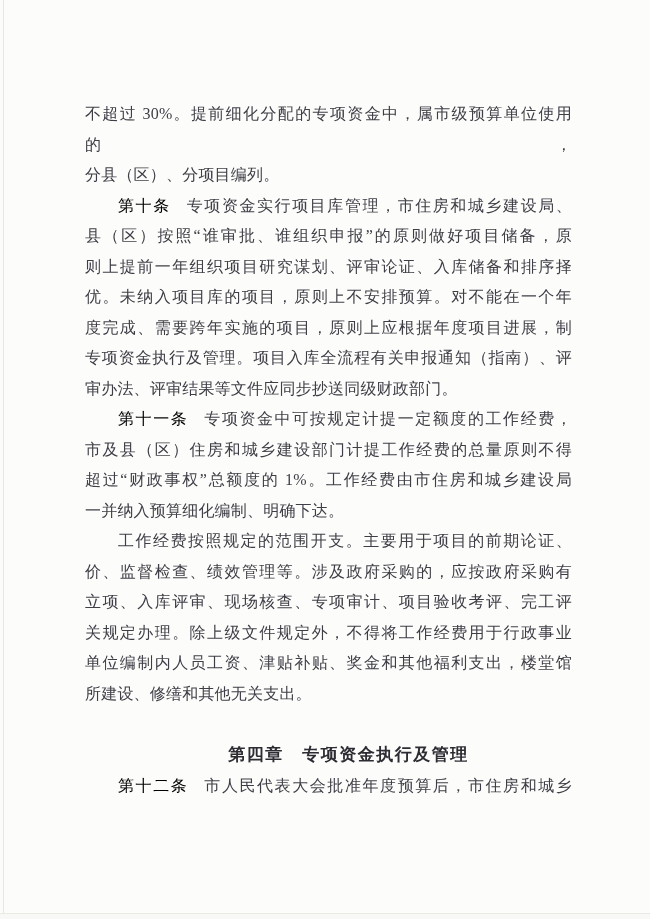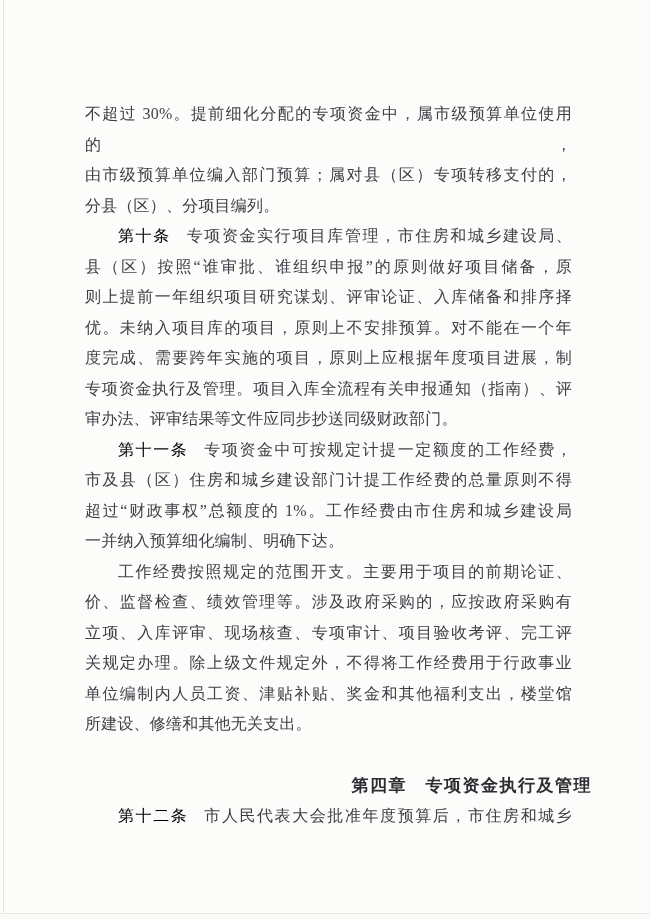--- a/index.html
+++ b/index.html
@@ -61,41 +61,40 @@
   .line.ind {
     text-indent: 33px;
   }
   .term {
     font-weight: normal;
     color: #000000;
     margin-right: 16px;
   }
   .chapter {
     margin-top: 31px;
-    text-align: right;
+    text-align: center;
     font-weight: bold;
     color: #2c2c33;
     font-size: 17px;
     letter-spacing: 1.5px;
     position: relative;
     left: 20px;
     font-family: "Liberation Sans", "DejaVu Sans", sans-serif;
   }
 </style>
 </head>
 <body>
 
 <div class="page">
   <div class="edge-left"></div>
 
   <div class="doc-body">
 
     <div class="para">
       <div class="line">不超过 30%。提前细化分配的专项资金中，属市级预算单位使用的，</div>
-      <div class="line">由市级预算单位编入部门预算；属对县（区）专项转移支付的，</div>
       <div class="line end">分县（区）、分项目编列。</div>
     </div>
 
     <div class="para">
       <div class="line ind"><span class="term">第十条</span><span>专项资金实行项目库管理，市住房和城乡建设局、</span></div>
       <div class="line">县（区）按照“谁审批、谁组织申报”的原则做好项目储备，原</div>
       <div class="line">则上提前一年组织项目研究谋划、评审论证、入库储备和排序择</div>
       <div class="line">优。未纳入项目库的项目，原则上不安排预算。对不能在一个年</div>
       <div class="line">度完成、需要跨年实施的项目，原则上应根据年度项目进展，制</div>
       <div class="line">专项资金执行及管理。项目入库全流程有关申报通知（指南）、评</div>

